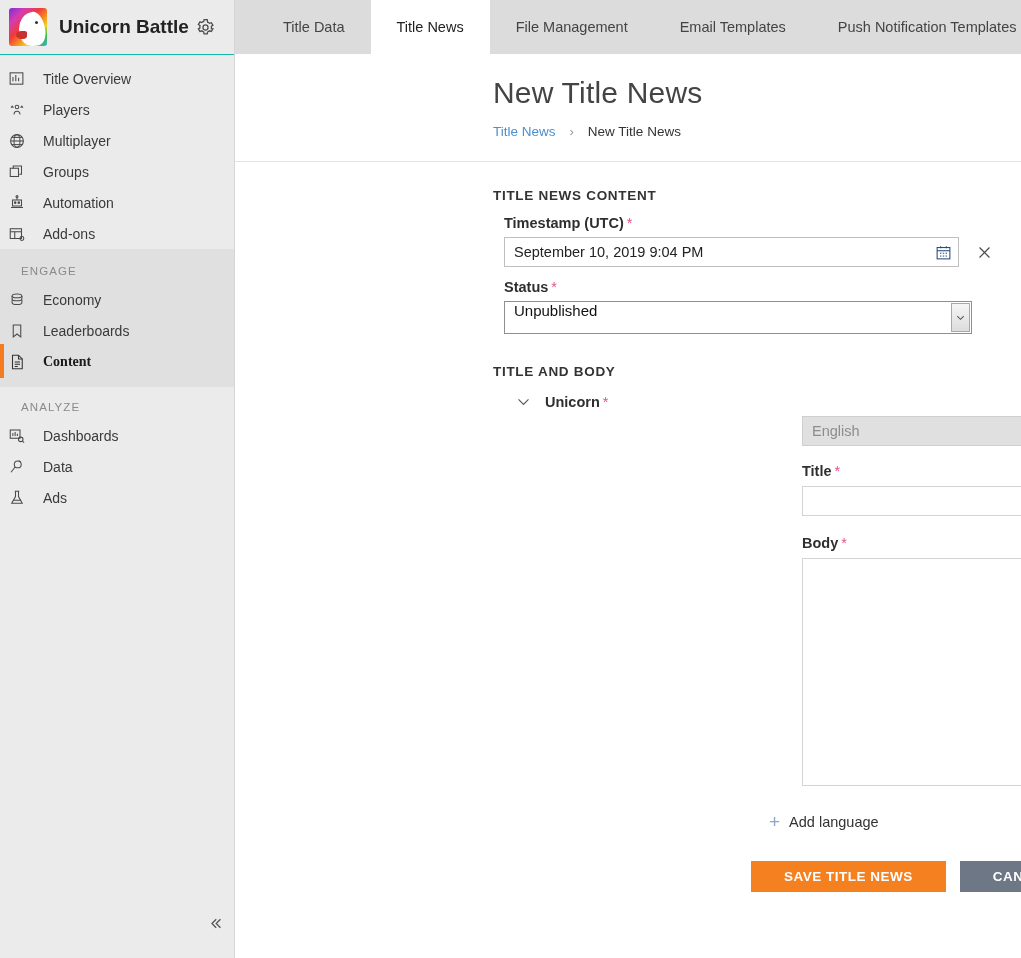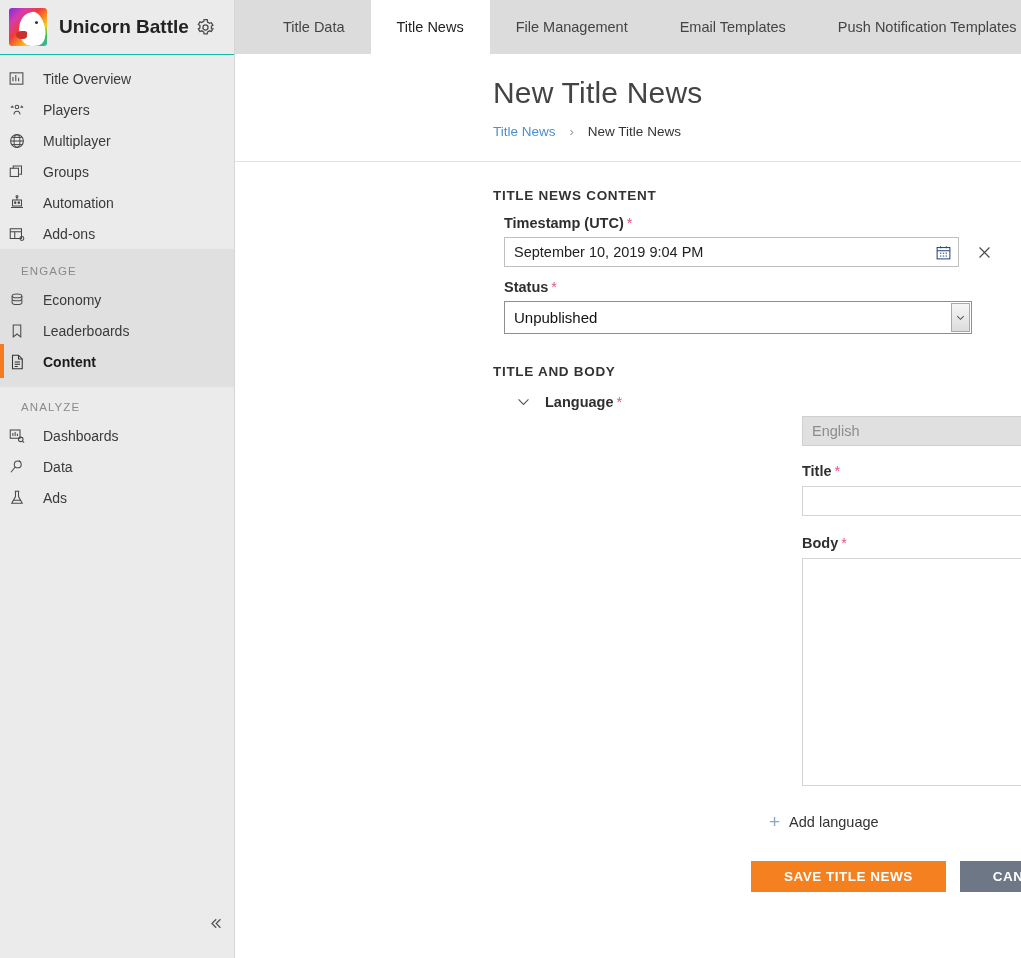--- a/index.html
+++ b/index.html
@@ -74,21 +74,21 @@
     height: 31px; padding-left: 8px;
     cursor: pointer; position: relative;
     font-size: 14px; color: #3a3a3a;
   }
   .nav-item .ico {
     width: 22px; height: 20px; flex: 0 0 22px;
     display: flex; align-items: center; justify-content: flex-start;
     color: #4a4a4a;
   }
   .nav-item .lbl { margin-left: 13px; white-space: nowrap; }
-  .nav-item.active { font-weight: bold; color: #1a1a1a; }
+  .nav-item.active { font-weight: bold; color: #1a1a1a; font-family: Liberation Serif, serif; }
   .nav-item.active::before {
     content: ""; position: absolute; left: 0; top: -2px;
     width: 4px; height: 34px; background: #f47b20;
   }
   .nav-item.top { margin-top: 8px; }
 
   .collapse-btn {
     position: absolute; left: 200px; bottom: 20px;
     width: 30px; height: 30px;
     display: flex; align-items: center; justify-content: center;
@@ -136,21 +136,21 @@
   .date-input .val { flex: 1 1 auto; }
   .cal-ico { width: 17px; height: 17px; flex: 0 0 17px; cursor: pointer; }
   .clear-x {
     margin-left: 16px; width: 18px; height: 18px; cursor: pointer;
     display: flex; align-items: center; justify-content: center; color: #4a4a4a;
   }
 
   .status-select {
     width: 468px; height: 33px;
     border: 1px solid #8f8f8f; background: #fff;
-    display: flex; align-items: center;
+    display: flex; 
     font-size: 15px; color: #111; padding-left: 9px;
     position: relative; cursor: pointer;
   }
   .status-select .arrow {
     position: absolute; right: 1px; top: 1px;
     width: 19px; height: 29px;
     background: linear-gradient(#f6f6f6,#dcdcdc);
     border: 1px solid #a9a9a9;
     display: flex; align-items: center; justify-content: center;
   }
@@ -453,21 +453,21 @@
       <div class="sec2">
         <div class="section-title">Title and Body</div>
 
         <div class="lang-row">
           <span class="chev-toggle">
             <svg width="17" height="17" viewBox="0 0 24 24" fill="none" stroke="#555" stroke-width="1.6">
               <polyline points="5,9 12,16 19,9"></polyline>
             </svg>
           </span>
           <span class="sub-label">
-            <span>Language</span><span class="req">*</span>
+            <span>Unicorn</span><span class="req">*</span>
           </span>
         </div>
 
         <div class="lang-select">
           <span class="val">English</span>
 
         </div>
 
         <div class="sub-field" style="margin-top:16px;">
           <span class="sub-label">

